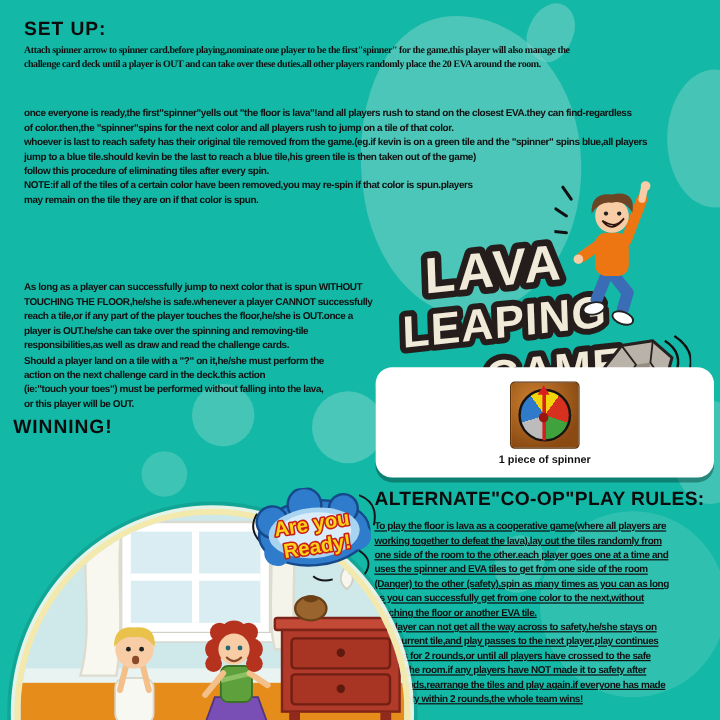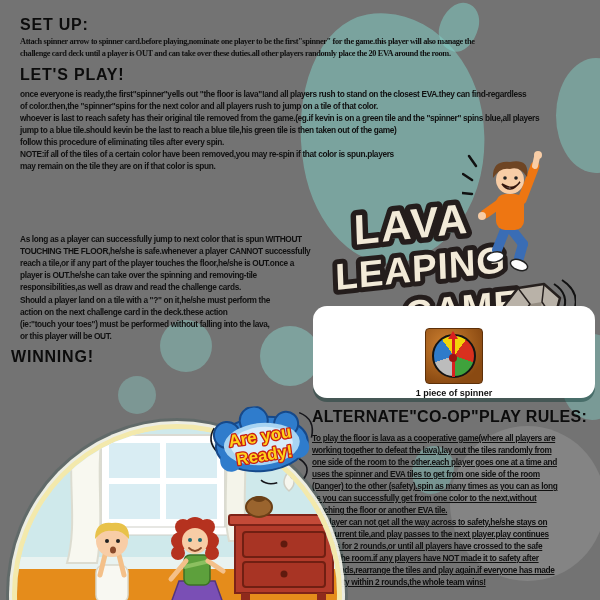--- a/index.html
+++ b/index.html
@@ -1,36 +1,36 @@
 <!DOCTYPE html>
 <html><head>
 <meta charset="utf-8">
 <style>
   html,body{margin:0;padding:0;background:#333;}
   #stage{
     position:relative;width:600px;height:600px;overflow:hidden;
-    background:#737373;
+    background:#14b8a6;
     font-family:"Liberation Sans",sans-serif;
   }
   .blob{position:absolute;}
   .sec-title{
     position:absolute;color:#0c0c0c;font-weight:800;
     font-size:16px;letter-spacing:.8px;white-space:pre;
   }
   .sec-body{
     position:absolute;color:#101010;font-weight:bold;
     font-size:8.3px;letter-spacing:-.35px;line-height:12px;white-space:pre;
   }
   
   #comp-box{
     position:absolute;left:313px;top:306px;width:282px;height:92px;
     background:#ffffff;border-radius:14px;
     box-shadow:0 4px 0 rgba(0,45,40,.4);
     display:flex;justify-content:space-around;align-items:flex-start;
-    padding-top:22px;box-sizing:border-box;
+    padding-top:12px;box-sizing:border-box;
   }
   .comp-item{display:flex;flex-direction:column;align-items:center;width:33%;}
   .comp-label{font-size:9px;font-weight:bold;color:#111;margin-top:4px;white-space:pre;}
   #spinner-img{
     position:relative;width:56px;height:54px;border-radius:4px;
     background:radial-gradient(circle at 35% 30%,#cf8130,#8a4a12 75%);
     border:1px solid #5d3009;
   }
   #spinner-wheel{
     position:absolute;left:6px;top:5px;width:44px;height:44px;border-radius:50%;
@@ -88,37 +88,36 @@
   <div class="blob" style="left:260px;top:326px;width:60px;height:60px;background:rgba(140,218,208,.45);border-radius:50%;"></div>
   <div class="blob" style="left:118px;top:376px;width:38px;height:38px;background:rgba(140,218,208,.35);border-radius:50%;"></div>
   <div class="blob" style="left:560px;top:334px;width:64px;height:86px;background:rgba(130,212,202,.4);border-radius:50%;"></div>
   <div class="blob" style="left:450px;top:426px;width:155px;height:155px;background:rgba(255,255,255,.12);border-radius:50%;"></div>
   <div class="blob" style="left:412px;top:446px;width:42px;height:48px;background:rgba(130,212,202,.35);border-radius:52% 48% 55% 45%/58% 44% 56% 42%;"></div>
 
   <div class="sec-title" style="left:20px;top:16px;">SET UP:</div>
   <div class="sec-body" style="left:20px;top:36px;font-family:Liberation Serif, serif;">Attach spinner arrow to spinner card.before playing,nominate one player to be the first"spinner" for the game.this player will also manage the
 challenge card deck until a player is OUT and can take over these duties.all other players randomly place the 20 EVA around the room.</div>
 
-  <div class="sec-title" style="left:20px;top:66px;">LET'S PLAY!</div>
   <div class="sec-body" style="left:20px;top:88px;">once everyone is ready,the first"spinner"yells out "the floor is lava"!and all players rush to stand on the closest EVA.they can find-regardless
 of color.then,the "spinner"spins for the next color and all players rush to jump on a tile of that color.
 whoever is last to reach safety has their original tile removed from the game.(eg.if kevin is on a green tile and the "spinner" spins blue,all players
 jump to a blue tile.should kevin be the last to reach a blue tile,his green tile is then taken out of the game)
 follow this procedure of eliminating tiles after every spin.
 NOTE:if all of the tiles of a certain color have been removed,you may re-spin if that color is spun.players
 may remain on the tile they are on if that color is spun.</div>
 
   <div class="sec-body" style="left:20px;top:200px;margin-top:33px;">As long as a player can successfully jump to next color that is spun WITHOUT
 TOUCHING THE FLOOR,he/she is safe.whenever a player CANNOT successfully
 reach a tile,or if any part of the player touches the floor,he/she is OUT.once a
 player is OUT.he/she can take over the spinning and removing-tile
 responsibilities,as well as draw and read the challenge cards.</div>
 
   <div class="sec-body" style="left:20px;top:294px;">Should a player land on a tile with a "?" on it,he/she must perform the
-action on the next challenge card in the deck.these action
+action on the next challenge card in the deck.this action
 (ie:"touch your toes") must be performed without falling into the lava,
 or this player will be OUT.</div>
 
   <div class="sec-title" style="left:11px;top:348px;">WINNING!</div>
 
   <div class="sec-title" style="left:312px;top:408px;letter-spacing:.3px;">ALTERNATE"CO-OP"PLAY RULES:</div>
   <div class="sec-body" style="left:312px;top:432px;text-decoration:underline;">To play the floor is lava as a cooperative game(where all players are
 working together to defeat the lava),lay out the tiles randomly from
 one side of the room to the other.each player goes one at a time and
 uses the spinner and EVA tiles to get from one side of the room

